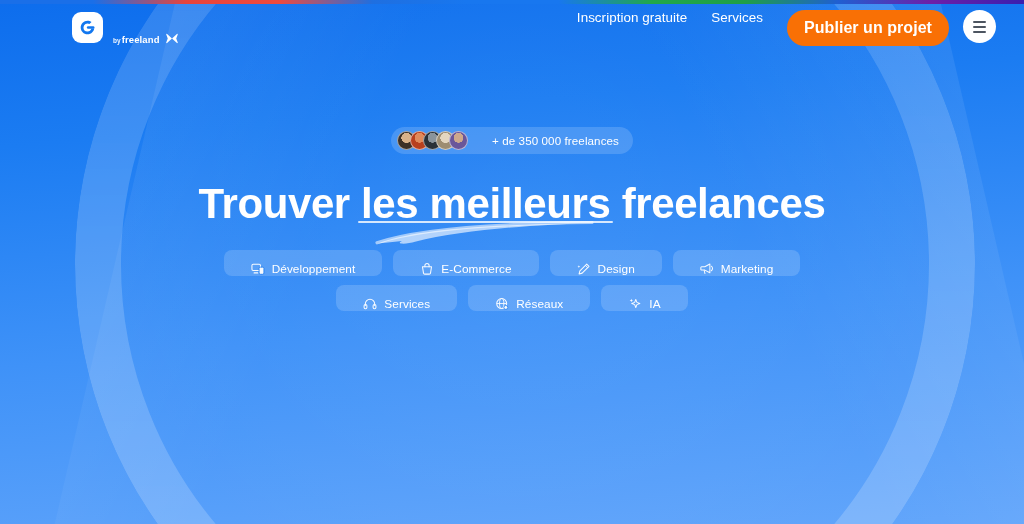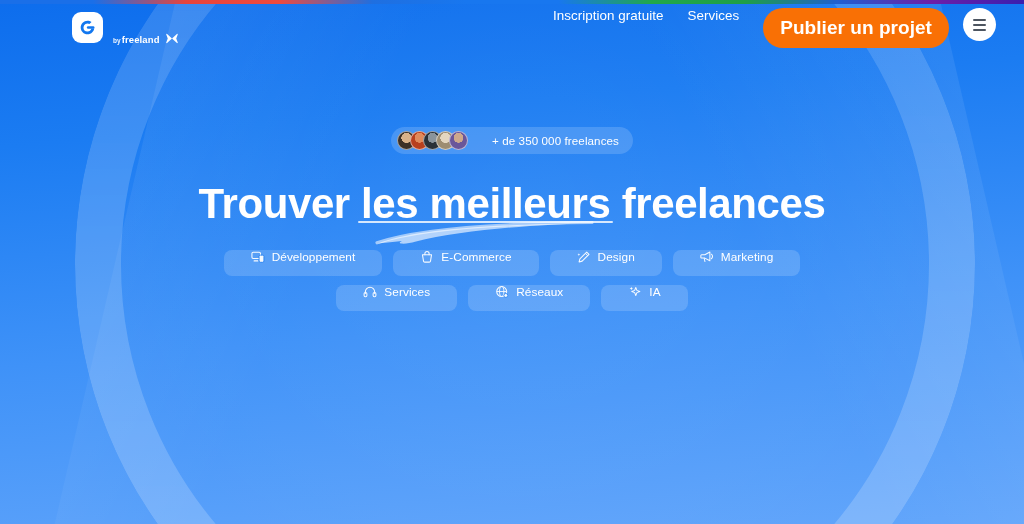--- a/index.html
+++ b/index.html
@@ -158,21 +158,21 @@
     color: #ffffff;
     font-size: 13.4px;
     font-weight: 500;
     letter-spacing: 0.05px;
     text-decoration: none;
     white-space: nowrap;
   }
   .btn-publish {
     background: #f97005;
     color: #fff;
-    font-size: 19px;
+    font-size: 16px;
     font-weight: 600;
     border: none;
     border-radius: 20px;
     padding: 9px 17px;
     cursor: pointer;
     white-space: nowrap;
     font-family: inherit;
     letter-spacing: 0.05px;
   }
   .btn-burger {
@@ -334,21 +334,21 @@
     margin-top: 24px;
     width: 620px;
     display: flex;
     flex-wrap: wrap;
     justify-content: center;
     gap: 9px 11px;
   }
   .chip {
     height: 26px;
     display: inline-flex;
-    align-items: flex-start;
+    align-items: flex-end;
     gap: 7px;
     padding: 0 27px;
     border-radius: 8px;
     background: rgba(255,255,255,0.165);
     color: #ffffff;
     font-size: 11.8px;
     font-weight: 500;
     letter-spacing: 0.08px;
     white-space: nowrap;
     border: none;

